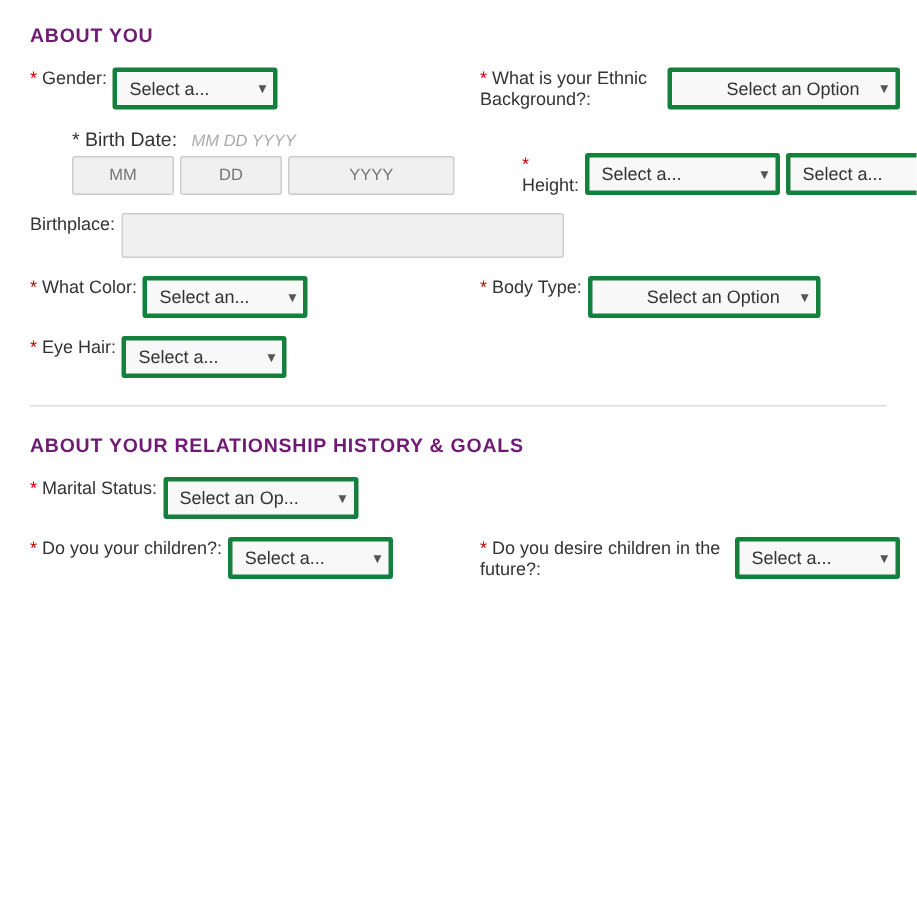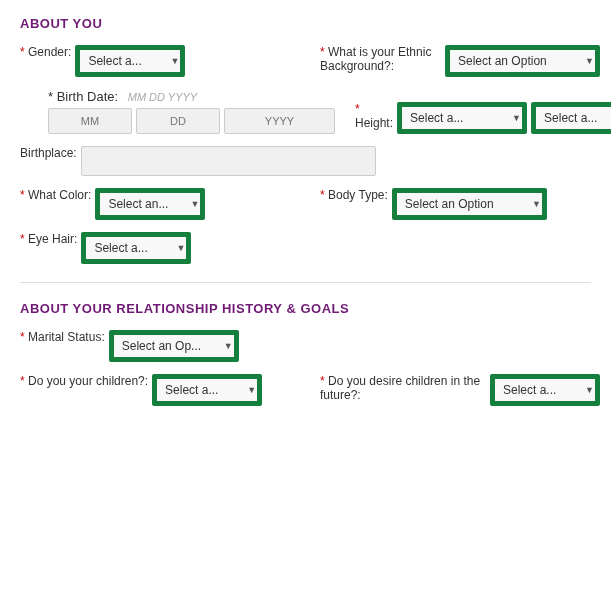--- a/index.html
+++ b/index.html
@@ -41,62 +41,63 @@
     .form-group label .required {
       color: #c00;
     }
     .select-wrapper {
       position: relative;
       display: inline-block;
     }
     .select-wrapper select {
       appearance: none;
       -webkit-appearance: none;
-      border: 5px solid #15803d;
+      border: 3px solid #15803d;
       background: #f8f8f8;
       padding: 4px 24px 4px 8px;
       font-size: 12px;
       color: #333;
       cursor: pointer;
       border-radius: 2px;
       min-width: 110px;
     }
     .select-wrapper::after {
       content: '▼';
       position: absolute;
       right: 6px;
       top: 50%;
       transform: translateY(-50%);
       font-size: 9px;
       color: #555;
       pointer-events: none;
     }
     .select-wide select {
       min-width: 155px;
+      text-align: right;
     }
     .select-medium select {
       min-width: 130px;
     }
     .birth-date-group {
       display: flex;
       flex-direction: column;
       gap: 4px;
       margin-left: 28px;
     }
     .birth-date-inputs {
       display: flex;
       gap: 4px;
     }
     .birth-date-inputs input {
       border: 1px solid #ccc;
       background: #f0f0f0;
       padding: 4px;
       font-size: 11px;
       color: #aaa;
-      width: 84px;
+      width: 68px;
       height: 26px;
       text-align: center;
       border-radius: 2px;
     }
     .birthplace-input {
       border: 1px solid #ccc;
       background: #f0f0f0;
       padding: 4px 8px;
       font-size: 12px;
       width: 295px;

